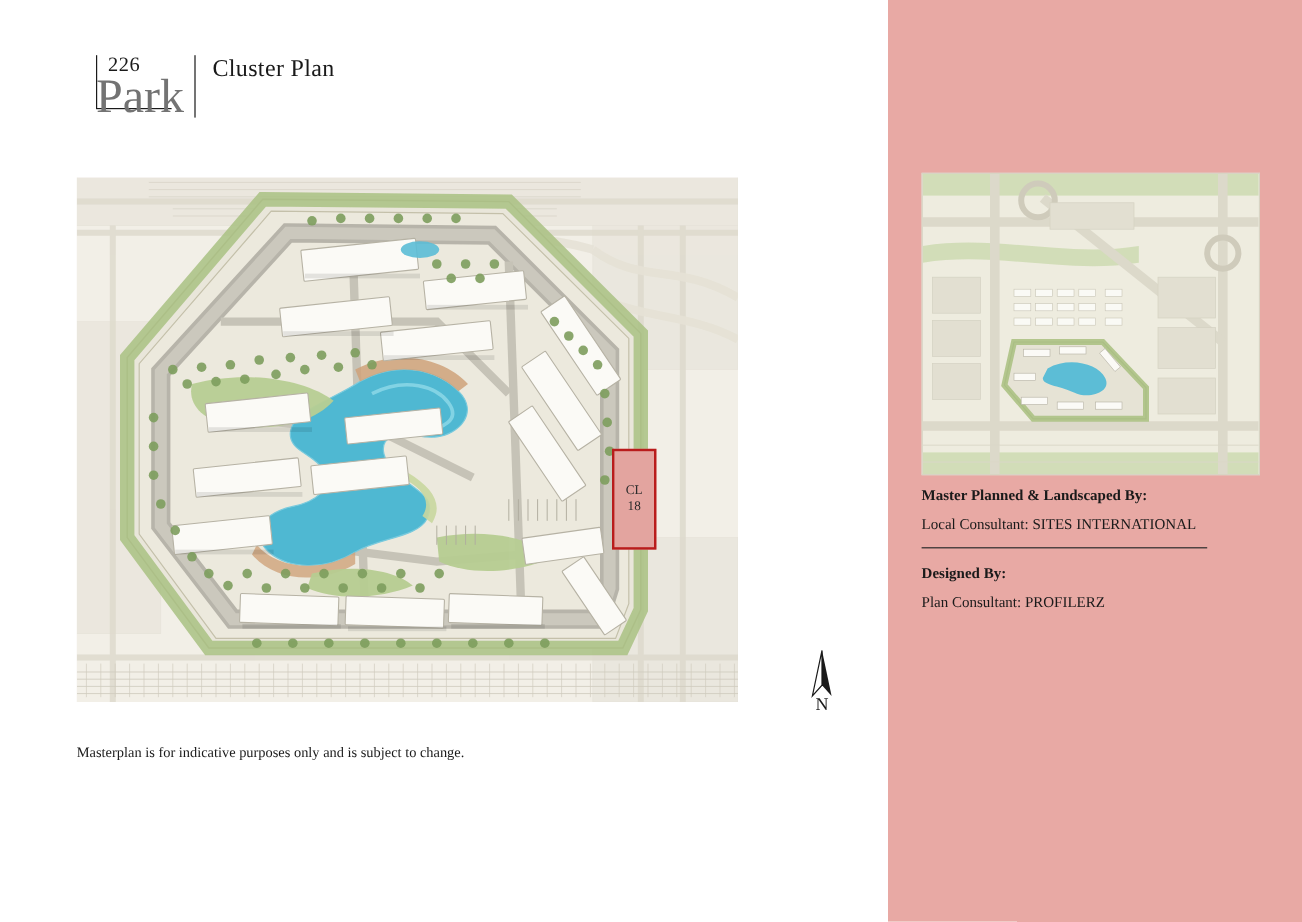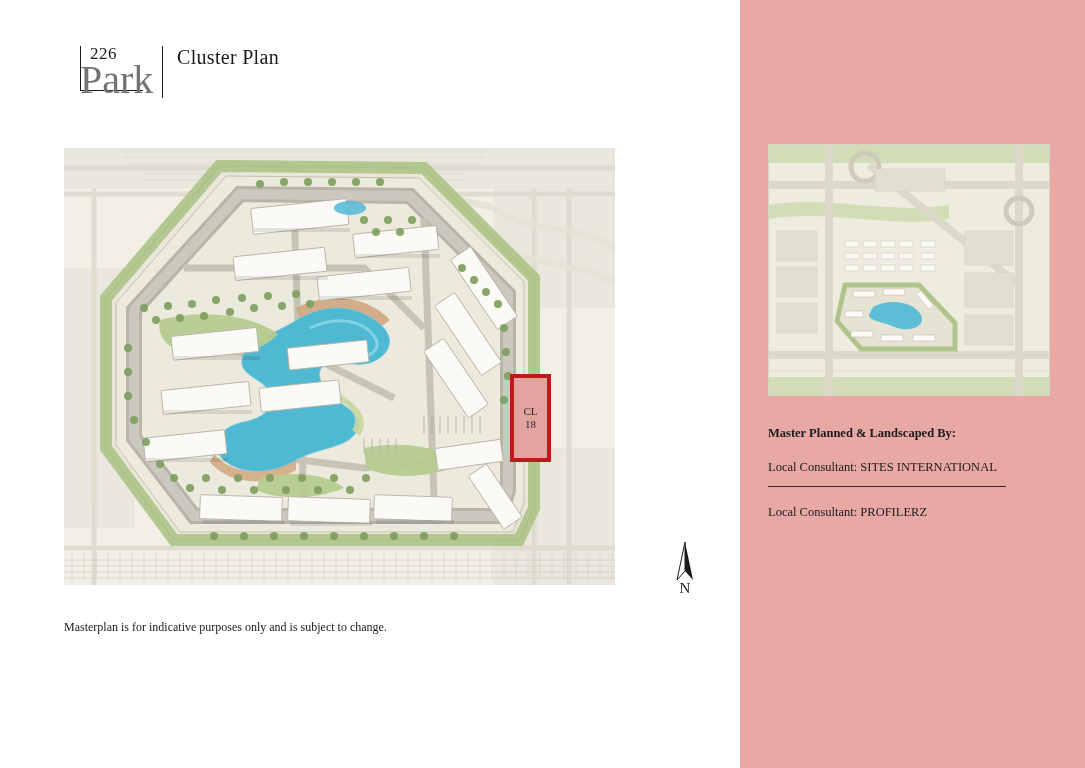--- a/index.html
+++ b/index.html
@@ -108,21 +108,21 @@
   }
   .plan-svg { display: block; }
 
   .cl-badge {
     position: absolute;
     left: 446px;
     top: 226px;
     width: 33px;
     height: 80px;
     background: #e3a49f;
-    border: 4px solid #b91c1c;
+    border: 2px solid #b91c1c;
     display: flex;
     flex-direction: column;
     align-items: center;
     justify-content: center;
     font-family: "Liberation Serif", serif;
     font-size: 11px;
     color: #2b2b2b;
     line-height: 13px;
   }
 
@@ -164,35 +164,35 @@
     top: 144px;
     width: 280px;
     height: 250px;
     background: #eceade;
     border: 1px solid #d8d4c4;
     overflow: hidden;
   }
   .credits {
     position: absolute;
     left: 768px;
-    top: 424px;
+    top: 404px;
     width: 280px;
     font-family: "Liberation Serif", serif;
     color: #1a1a1a;
   }
   .credit-head {
     font-size: 12.5px;
     font-weight: bold;
     line-height: 18px;
     margin-top: 0;
   }
   .credit-sub {
     font-size: 12.5px;
     line-height: 18px;
-    margin-top: 16px;
+    margin-top: 6px;
   }
   .credit-rule {
     height: 1px;
     background: #2b2b2b;
     margin: 10px 0 12px 0;
     width: 238px;
   }
 </style>
 </head>
 <body>
@@ -596,14 +596,15 @@
       <path d="M0 226 H280"></path>
         <path d="M0 240 H280"></path>
     </g>
   </svg>
 </div>
 
 <div class="credits">
   <div class="credit-head">Master Planned &amp; Landscaped By:</div>
   <div class="credit-sub">Local Consultant: SITES INTERNATIONAL</div>
   <div class="credit-rule"></div>
-  <div class="credit-sub">Local Consultant: PROFILERZ</div>
+  <div class="credit-head">Designed By:</div>
+  <div class="credit-sub">Plan Consultant: PROFILERZ</div>
 </div>
 
 </body></html>

